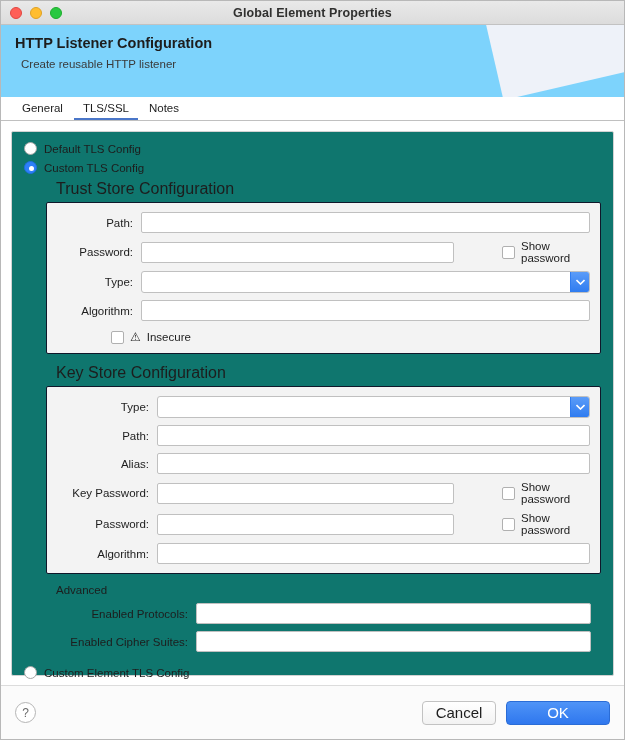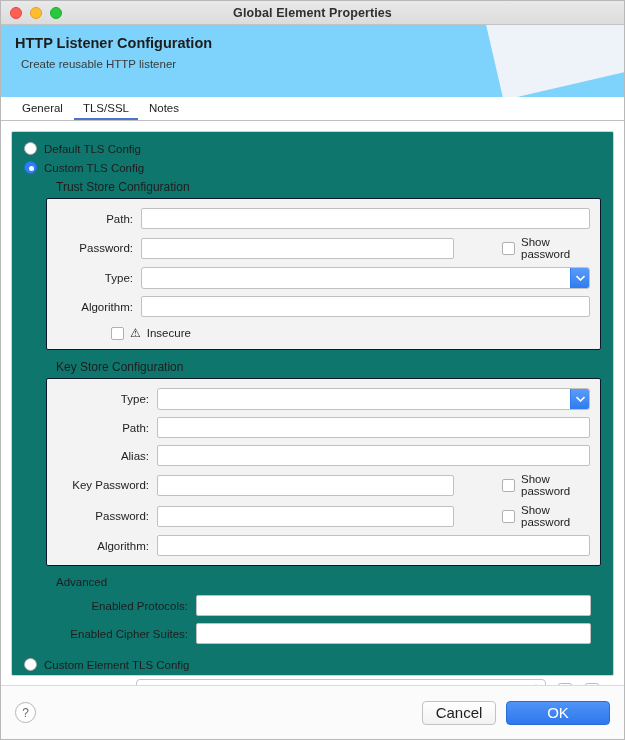--- a/index.html
+++ b/index.html
@@ -142,21 +142,21 @@
     background: #fff;
   }
   .radio-label { font-size: 11.5px; color: #1d1d1d; }
 
   
   .group {
     margin-left: 22px;
     margin-top: 4px;
   }
   .group-title {
-    font-size: 12px;
+    font-size: 16px;
     color: #1d1d1d;
     margin-bottom: 4px;
     margin-left: 10px;
   }
   .group-box {
     background: #f3f3f3;
     border: 1px solid #0f172a;
     border-radius: 2px;
     padding: 9px 10px 9px 10px;
   }

